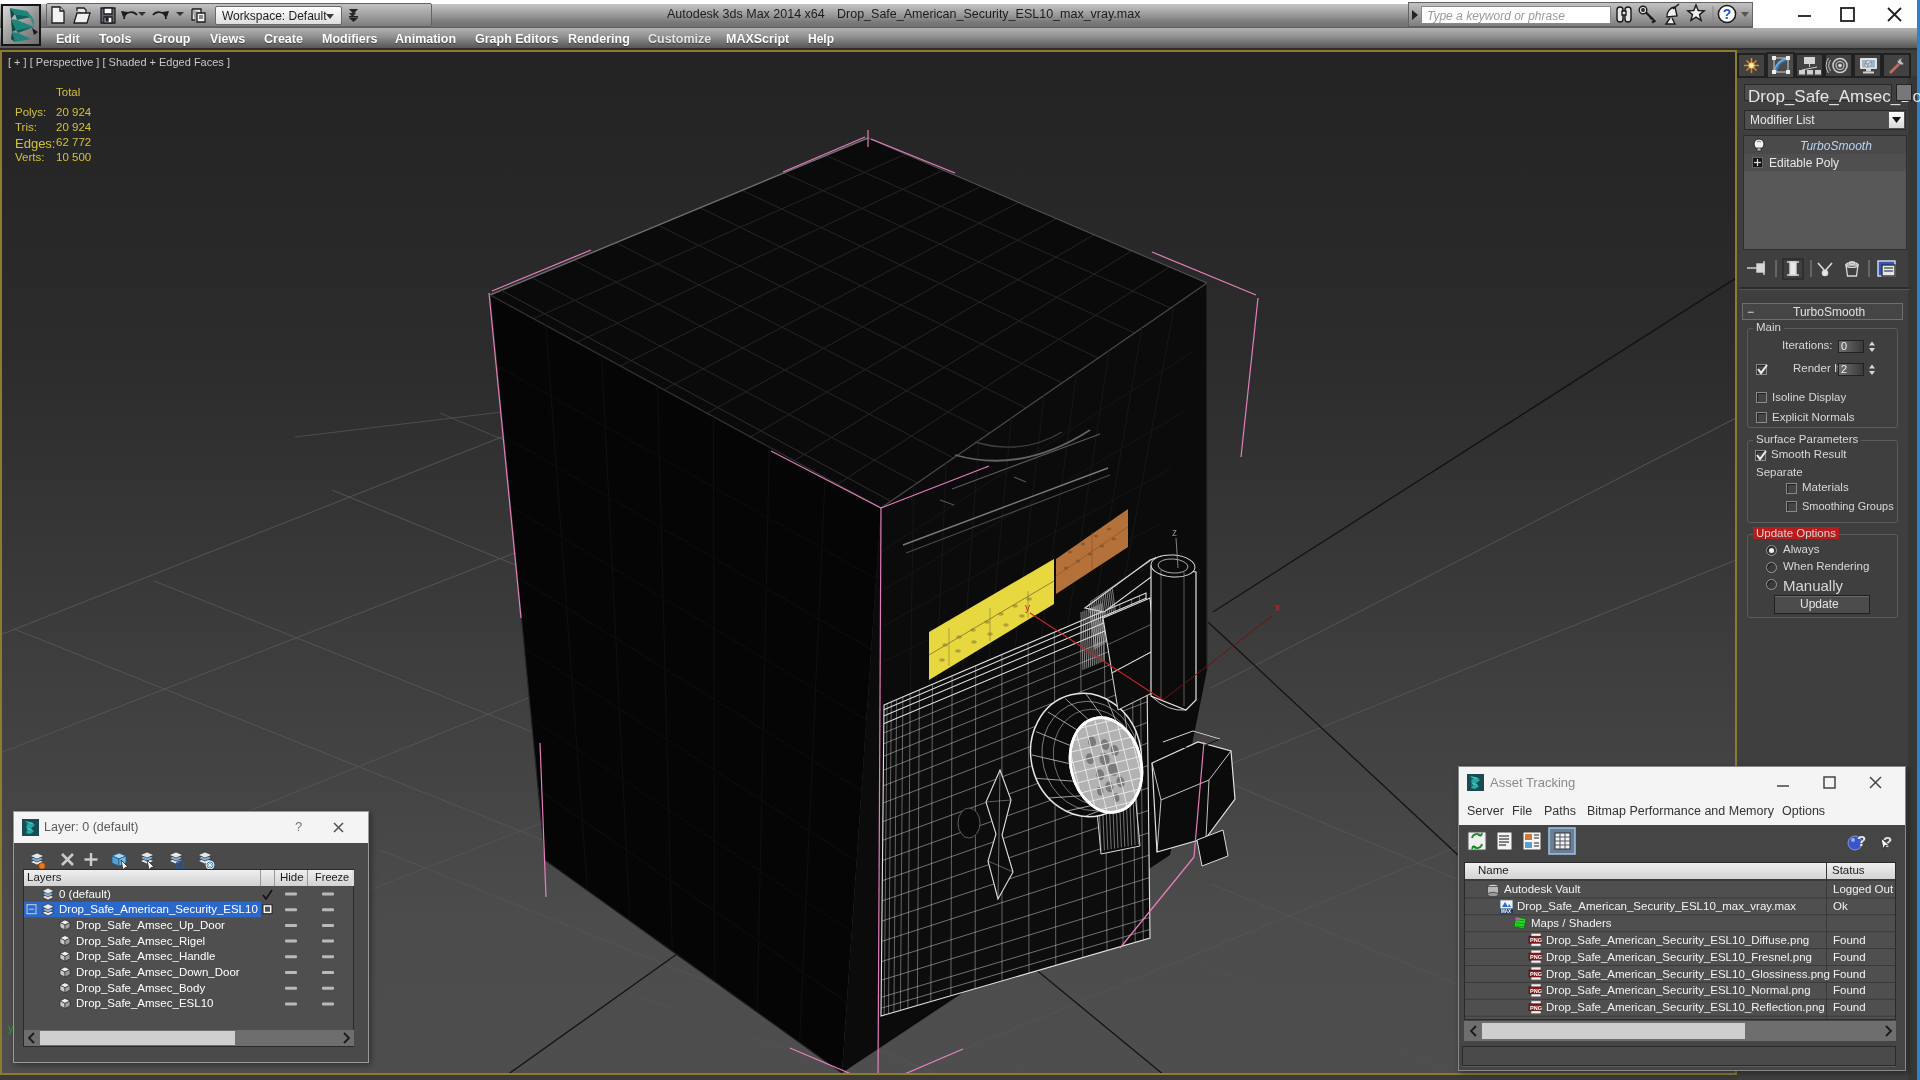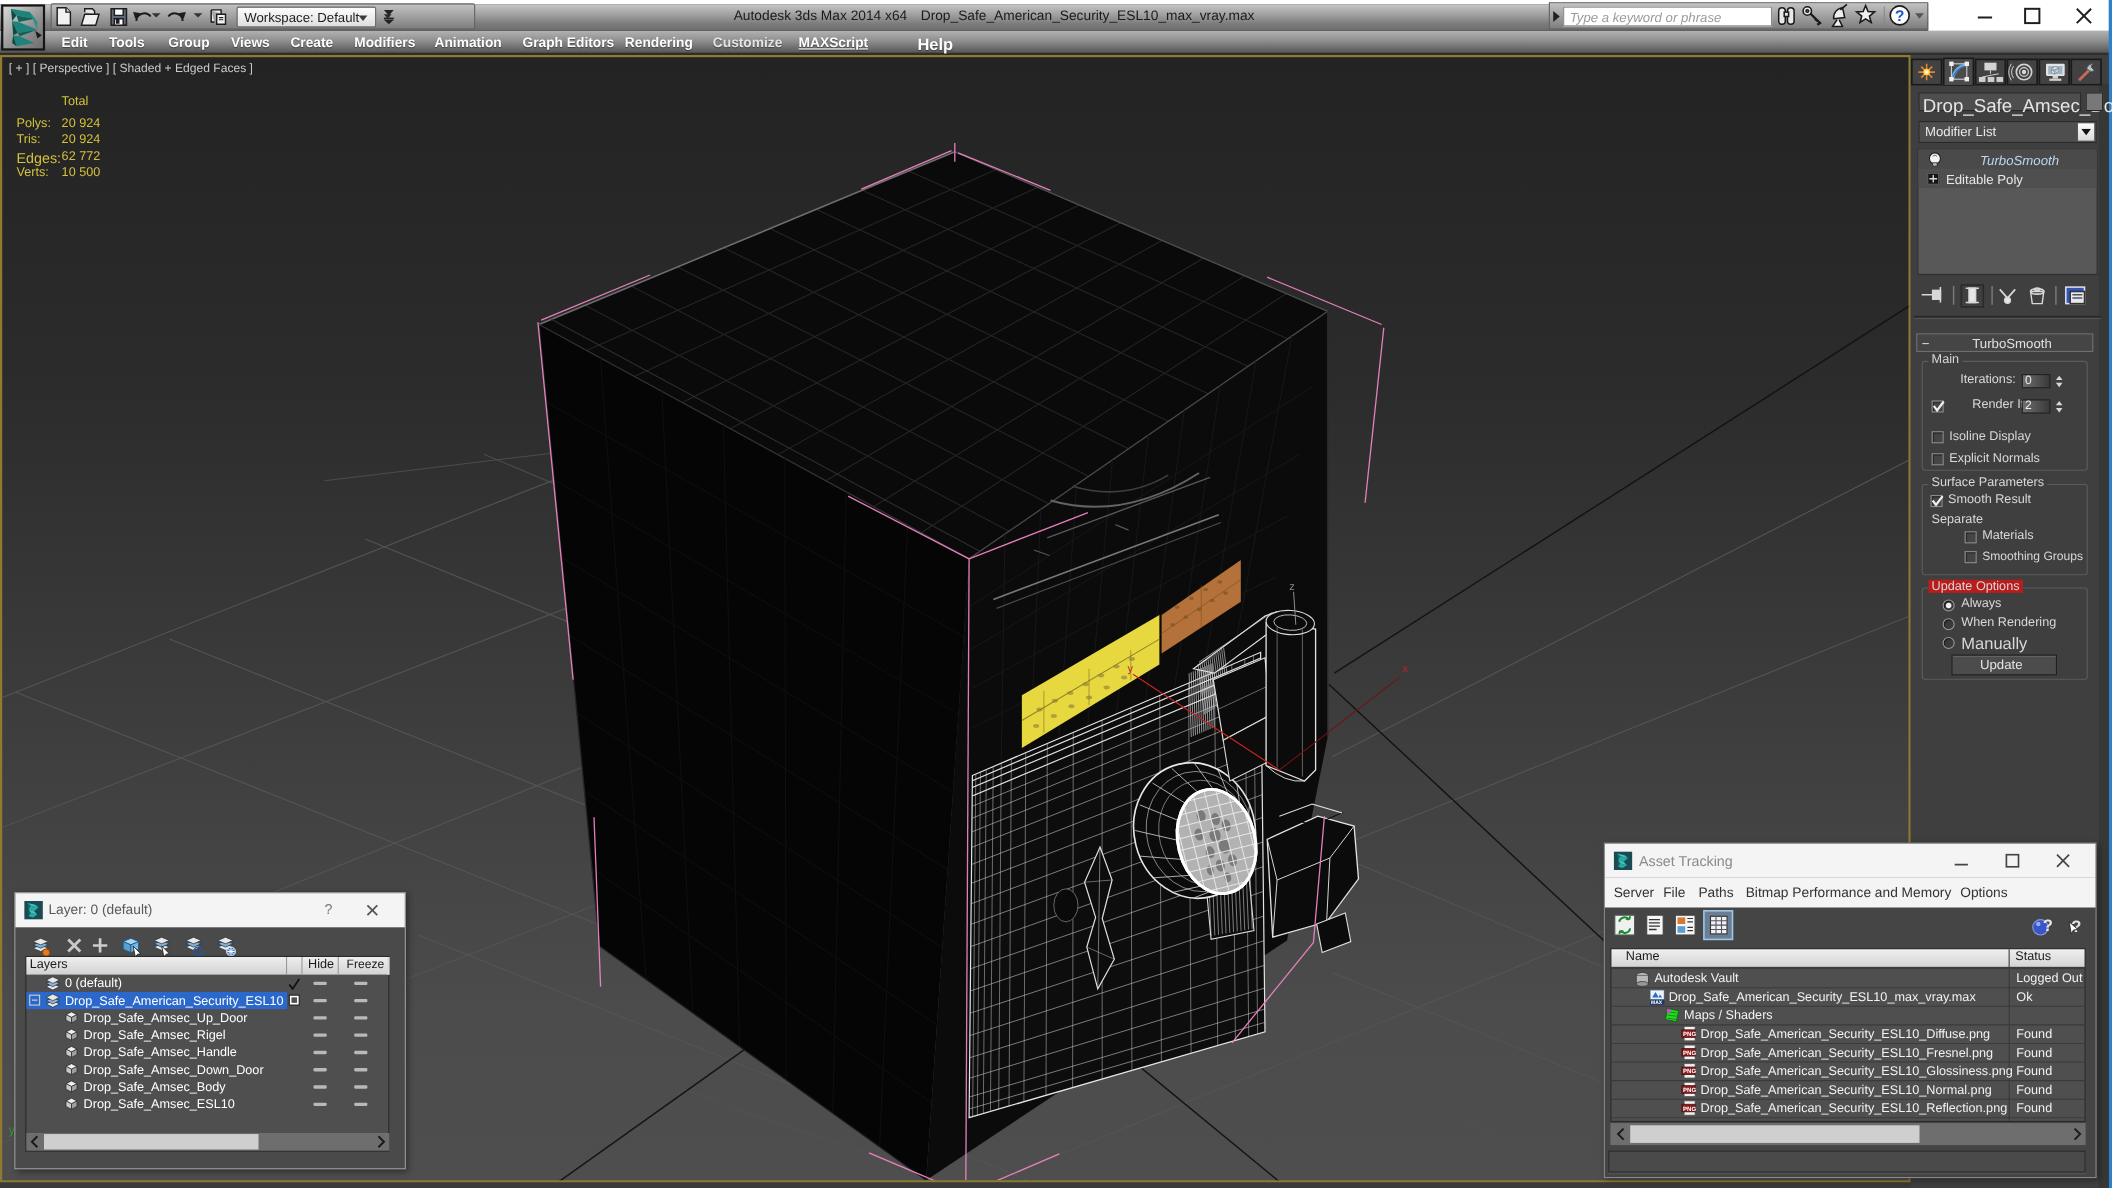--- a/index.html
+++ b/index.html
@@ -98,22 +98,22 @@
 <div class="tx" style="left:56px;top:32px;font-size:12.5px;font-weight:bold;color:#ffffff;text-shadow:0 1px 1px rgba(0,0,0,0.45);">Edit</div>
 <div class="tx" style="left:99px;top:32px;font-size:12.5px;font-weight:bold;color:#ffffff;text-shadow:0 1px 1px rgba(0,0,0,0.45);">Tools</div>
 <div class="tx" style="left:153px;top:32px;font-size:12.5px;font-weight:bold;color:#ffffff;text-shadow:0 1px 1px rgba(0,0,0,0.45);">Group</div>
 <div class="tx" style="left:210px;top:32px;font-size:12.5px;font-weight:bold;color:#ffffff;text-shadow:0 1px 1px rgba(0,0,0,0.45);">Views</div>
 <div class="tx" style="left:264px;top:32px;font-size:12.5px;font-weight:bold;color:#ffffff;text-shadow:0 1px 1px rgba(0,0,0,0.45);">Create</div>
 <div class="tx" style="left:322px;top:32px;font-size:12.5px;font-weight:bold;color:#ffffff;text-shadow:0 1px 1px rgba(0,0,0,0.45);">Modifiers</div>
 <div class="tx" style="left:395px;top:32px;font-size:12.5px;font-weight:bold;color:#ffffff;text-shadow:0 1px 1px rgba(0,0,0,0.45);">Animation</div>
 <div class="tx" style="left:475px;top:32px;font-size:12.5px;font-weight:bold;color:#ffffff;text-shadow:0 1px 1px rgba(0,0,0,0.45);">Graph Editors</div>
 <div class="tx" style="left:568px;top:32px;font-size:12.5px;font-weight:bold;color:#ffffff;text-shadow:0 1px 1px rgba(0,0,0,0.45);">Rendering</div>
 <div class="tx" style="left:648px;top:32px;font-size:12.5px;font-weight:bold;color:#e5e5e5;text-shadow:0 1px 1px rgba(0,0,0,0.45);">Customize</div>
-<div class="tx" style="left:726px;top:32px;font-size:12.5px;font-weight:bold;color:#ffffff;text-shadow:0 1px 1px rgba(0,0,0,0.45);text-decoration:underline;">MAXScript</div>
-<div class="tx" style="left:834px;top:32px;font-size:15px;font-weight:bold;color:#ffffff;text-shadow:0 1px 1px rgba(0,0,0,0.45);">Help</div>
+<div class="tx" style="left:726px;top:32px;font-size:12.5px;font-weight:bold;color:#ffffff;text-shadow:0 1px 1px rgba(0,0,0,0.45);">MAXScript</div>
+<div class="tx" style="left:808px;top:32px;font-size:12px;font-weight:bold;color:#ffffff;text-shadow:0 1px 1px rgba(0,0,0,0.45);">Help</div>
 <div class="abs" style="left:0px;top:50px;width:1737px;height:1025px;background:#8d7b31;"></div>
 <div class="abs" style="left:2px;top:52px;width:1733px;height:1021px;background:linear-gradient(#232323,#2c2c2c 30%,#3f3f3f 62%,#4c4c4c 85%,#4e4e4e);"></div>
 <div class="abs" style="left:0px;top:1075px;width:1737px;height:5px;background:#3a3a3a;"></div>
 <svg class="abs" style="left:2px;top:52px" width="1733" height="1021" viewBox="2 52 1733 1021">
     <line x1="295.0" y1="437.0" x2="560.0" y2="405.0" stroke="#545454" stroke-width="1" stroke-opacity="0.8"></line>
     <line x1="0.0" y1="635.0" x2="545.0" y2="420.0" stroke="#545454" stroke-width="1" stroke-opacity="1.0"></line>
     <line x1="0.0" y1="753.0" x2="548.0" y2="540.0" stroke="#545454" stroke-width="1" stroke-opacity="1.0"></line>
     <line x1="29.0" y1="900.0" x2="548.0" y2="690.0" stroke="#545454" stroke-width="1" stroke-opacity="1.0"></line>
     <line x1="0.0" y1="1040.0" x2="380.0" y2="886.0" stroke="#545454" stroke-width="1" stroke-opacity="1.0"></line>
     <line x1="380.0" y1="886.0" x2="600.0" y2="800.0" stroke="#545454" stroke-width="1" stroke-opacity="0.9"></line>

